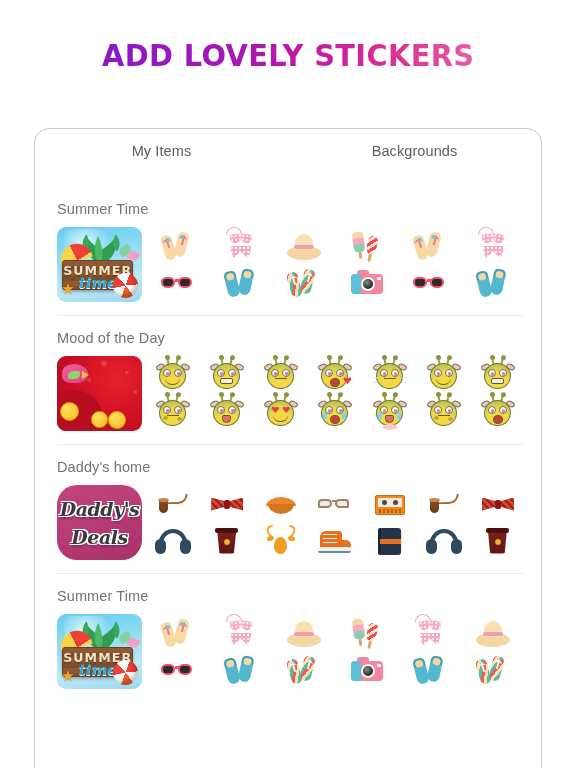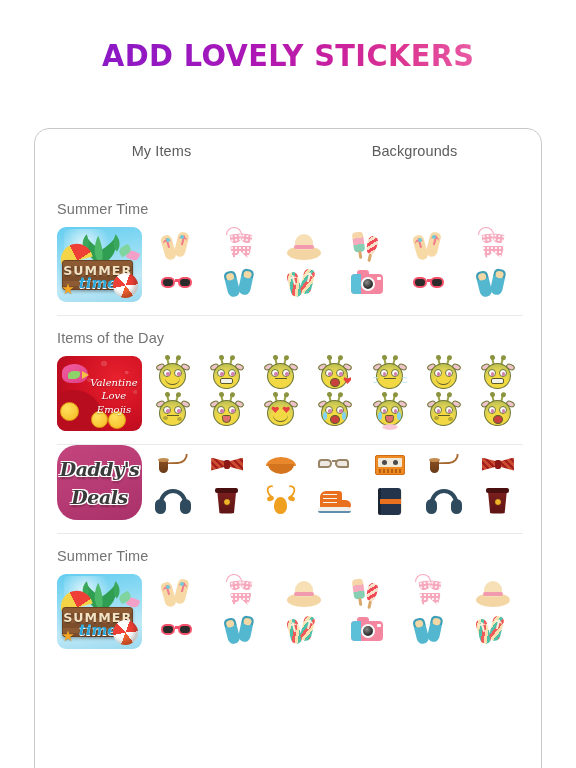--- a/index.html
+++ b/index.html
@@ -760,36 +760,32 @@
           <div class="sticker ic-flippers">
               <i class="fin f1"></i>
               <i class="fin f2"></i>
             </div>
         </div>
       </div>
       <div class="divider"></div>
     </div>
 
     <div class="section">
-      <div class="section-title">Items of the Day</div>
+      <div class="section-title">Mood of the Day</div>
       <div class="section-body">
 
         <div class="thumb th-valentine">
           <div class="hearts"></div>
           <div class="bigheart"></div>
           <div class="bird"></div>
           <div class="bird-wing"></div>
           <div class="bird-beak"></div>
           <div class="emo1"></div>
           <div class="emo2"></div>
           <div class="emo3"></div>
-          <div class="vtxt">
-            <div>Valentine</div>
-            <div>Love Emojis</div>
-          </div>
         </div>
 
         <div class="sticker-grid grid-7">
           <div class="giraffe">
               <i class="horn hornL"></i>
               <i class="horn hornR"></i>
               <i class="ear earL"></i>
               <i class="ear earR"></i>
               <i class="face"></i>
               <i class="eye eyeL"></i>
@@ -938,20 +934,21 @@
               <i class="eye eyeL"></i>
               <i class="eye eyeR"></i>
               <i class="mouth open"></i>
             </div>
         </div>
       </div>
       <div class="divider"></div>
     </div>
 
     <div class="section">
+      <div class="section-title">Daddy's home</div>
       <div class="section-body">
 
         <div class="thumb th-daddy">
           <div class="dline d1">Daddy's</div>
           <div class="dline d2">Deals</div>
         </div>
 
         <div class="sticker-grid grid-7">
           <div class="sticker ic-pipe">
               <i class="stem"></i>

